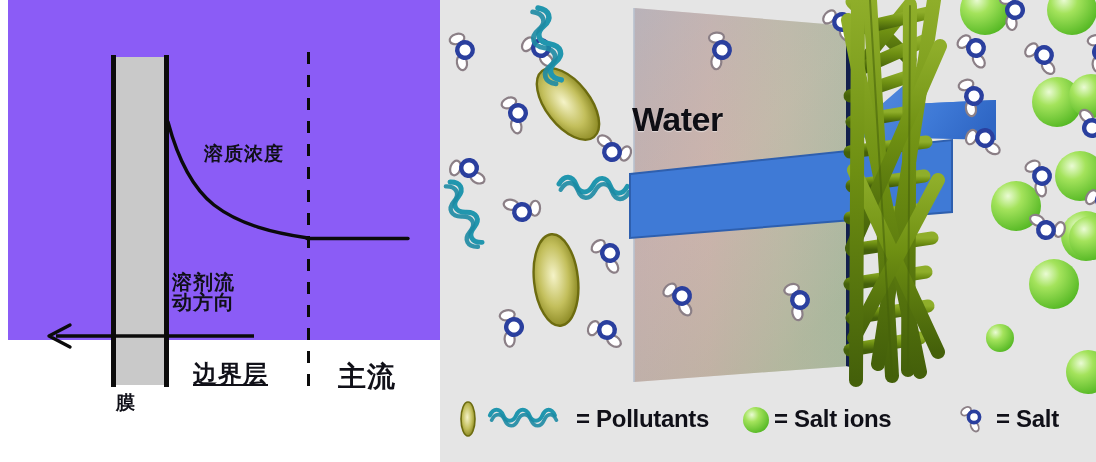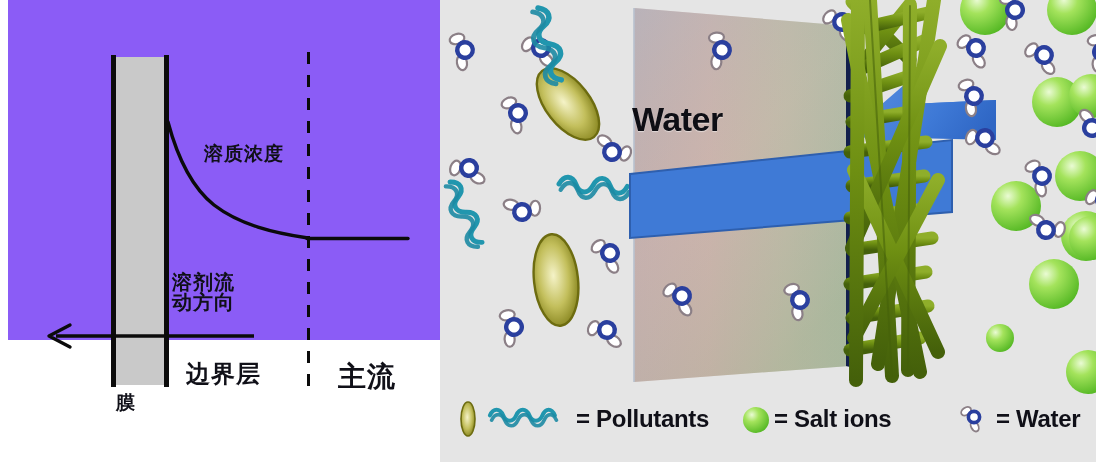--- a/index.html
+++ b/index.html
@@ -16,21 +16,21 @@
 
   .cn-label{
     position:absolute;
     font-family:"DejaVu Sans","Liberation Sans",sans-serif;
     color:#101018;font-weight:700;white-space:pre;
     letter-spacing:1px;
   }
   #label-solute-conc{left:196px;top:141px;font-size:19px;}
   #label-solvent-dir{left:164px;top:272px;font-size:20px;line-height:20px;}
   #label-membrane{left:108px;top:390px;font-size:19px;}
-  #label-boundary{left:178px;top:358px;font-size:24px;}
+  #label-boundary{left:185px;top:358px;font-size:24px;text-decoration:underline;}
   #label-bulk{left:330px;top:358px;font-size:28px;}
 
   
   #right-panel{position:absolute;left:440px;top:0;width:656px;height:462px;background:#e5e5e5;overflow:hidden;}
   #right-svg{position:absolute;left:0;top:0;}
 
   #water-text{
     position:absolute;left:192px;top:100px;
     font-size:34px;font-weight:700;color:#0e0e14;
     font-family:"Liberation Sans","DejaVu Sans",sans-serif;
@@ -274,17 +274,17 @@
       </div>
 
       <div class="legend-item" id="legend-water">
         <svg class="legend-glyph" width="36" height="40" viewBox="0 0 36 40">
           <g transform="translate(16,18) scale(0.72)">
             <ellipse cx="-11" cy="-8" rx="7.5" ry="5" fill="#ffffff" stroke="#8b7f86" stroke-width="2.6" transform="rotate(-35 -11 -8)"></ellipse>
             <ellipse cx="1" cy="13" rx="7.5" ry="5" fill="#ffffff" stroke="#8b7f86" stroke-width="2.6" transform="rotate(62 1 13)"></ellipse>
             <circle cx="0" cy="0" r="7.8" fill="#ffffff" stroke="#2a3f9e" stroke-width="5"></circle>
           </g>
         </svg>
-        <span class="legend-text">= Water</span>
+        <span class="legend-text">= Salt</span>
       </div>
     </div>
   </div>
 </div>
 
 </body></html>

